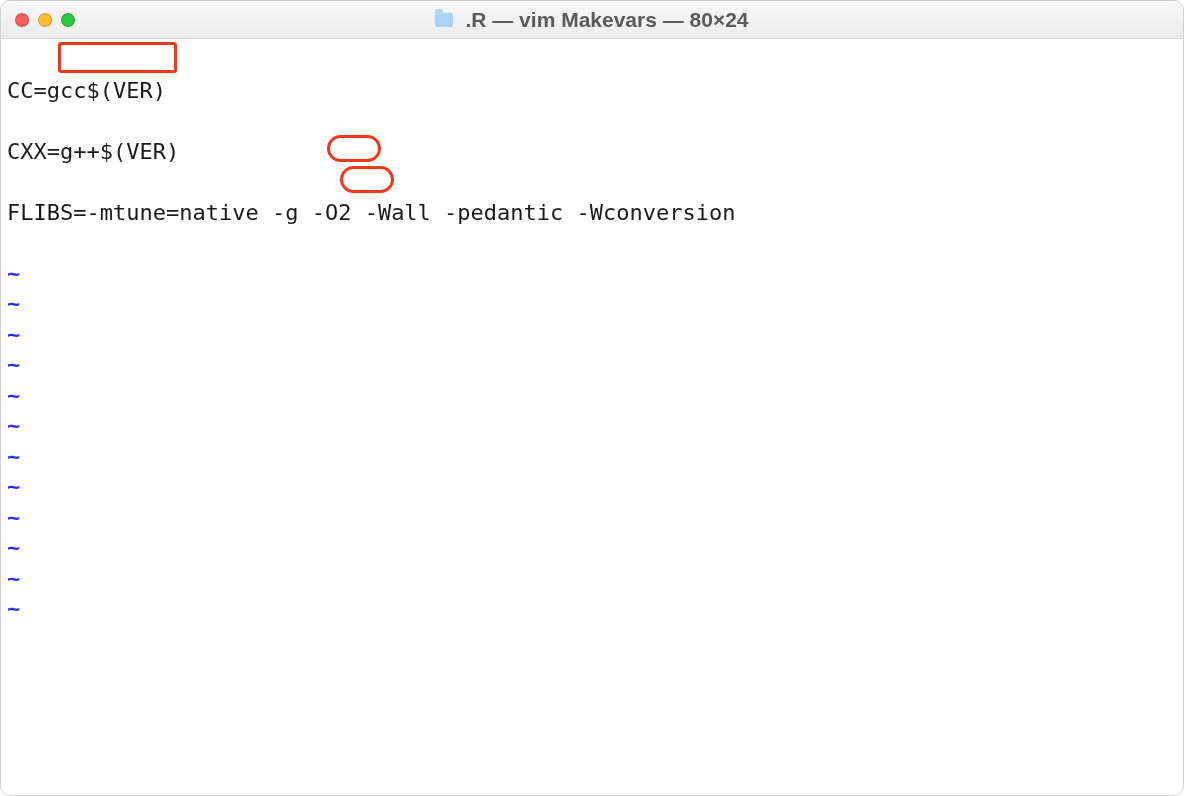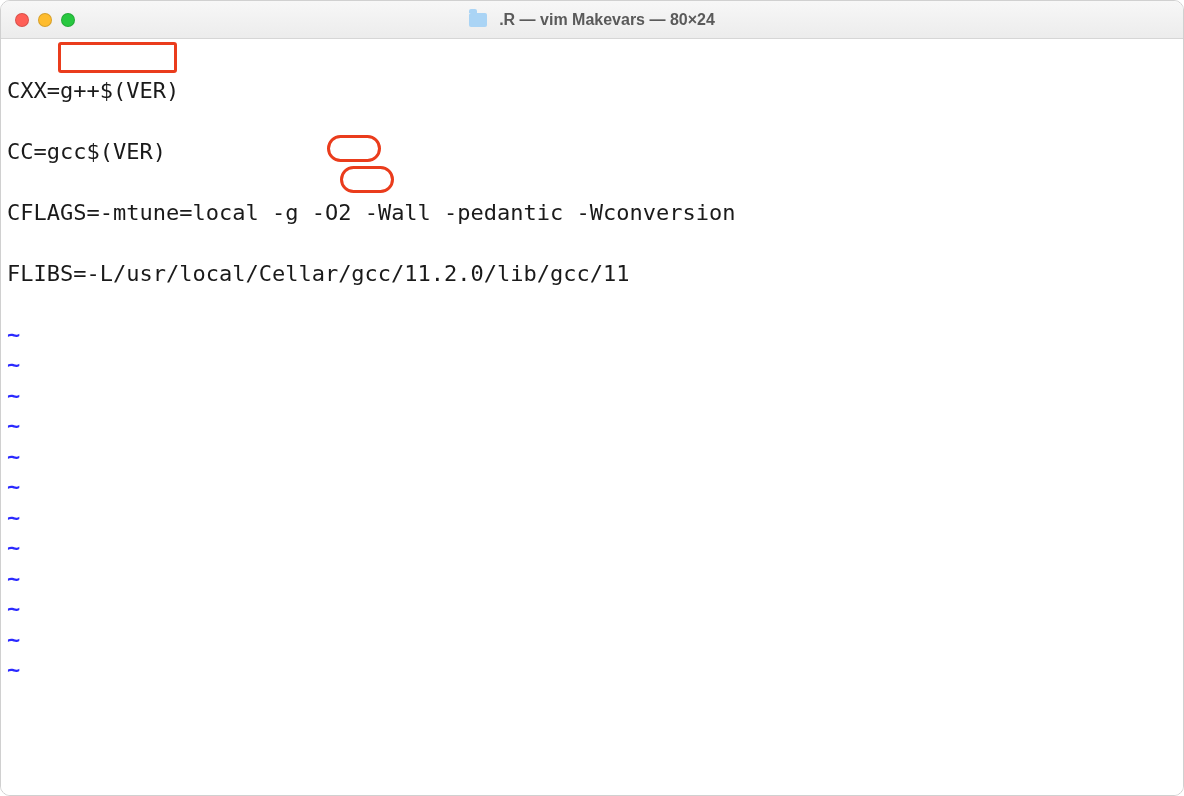--- a/index.html
+++ b/index.html
@@ -4,21 +4,21 @@
 <style>
   * { margin: 0; padding: 0; box-sizing: border-box; }
   html, body { width: 1184px; height: 796px; overflow: hidden; font-family: -apple-system, "Helvetica Neue", Arial, sans-serif; background: #ffffff; }
   .window { width: 1184px; height: 796px; display: flex; flex-direction: column; border: 1px solid #d0d0d0; border-radius: 10px; overflow: hidden; background: #ffffff; }
   .titlebar { height: 38px; background: linear-gradient(#f7f7f7,#ececec); border-bottom: 1px solid #d6d6d6; display: flex; align-items: center; position: relative; flex: 0 0 auto; }
   .traffic { position: absolute; left: 14px; top: 50%; transform: translateY(-50%); display: flex; gap: 9px; }
   .dot { width: 14px; height: 14px; border-radius: 50%; border: 0.5px solid rgba(0,0,0,0.15); }
   .dot.red { background:#ff5f57; }
   .dot.yellow { background:#febc2e; }
   .dot.green { background:#28c840; }
-  .title-center { margin: 0 auto; display: flex; align-items: center; gap: 12px; color:#5a5a5a; font-size:16px; font-weight:600; }
+  .title-center { margin: 0 auto; display: flex; align-items: center; gap: 12px; color:#5a5a5a; font-size:21px; font-weight:600; }
   .folder-icon { width:18px; height:14px; border-radius:2px; background:#aad4f5; position:relative; }
   .folder-icon::before { content:""; position:absolute; left:0; top:-4px; width:8px; height:4px; background:#aad4f5; border-radius:2px 2px 0 0; }
   .terminal { flex: 1 1 auto; position: relative; font-family: "Menlo","SF Mono","Consolas",monospace; font-size:22px; line-height:30.5px; color:#1a1a1a; background:#ffffff; padding:6px 6px 0 6px; white-space: pre; }
   .cursor-block { display:inline-block; background:#b7b7b7; color:#1a1a1a; }
   .tilde { color:#2a29ff; font-weight:700; }
   
   .anno { position:absolute; border:3px solid #ea3c1c; pointer-events:none; }
   .anno.box { border-radius:3px; }
   .anno.pill { border-radius:14px; }
 </style>
@@ -33,24 +33,23 @@
       <div class="dot yellow"></div>
       <div class="dot green"></div>
     </div>
     <div class="title-center">
       <span class="folder-icon"></span>
       <span>.R — vim Makevars — 80×24</span>
     </div>
   </div>
 
   <div class="terminal">
+<div><span>CC=gcc$(VER)</span></div>
 <div><span>CXX=g++$(VER)</span></div>
-<div><span>CC=gcc$(VER)</span></div>
-<div><span>CFLAGS=-mtune=local -g </span><span>-O2</span><span> -Wall -pedantic -Wconversion</span></div>
-<div><span>FLIBS=-L/usr/local/Cellar/gcc/11.2.0/lib/gcc/11</span></div>
+<div><span>FLIBS=-mtune=native -g </span><span>-O2</span><span> -Wall -pedantic -Wconversion</span></div>
 <div><span class="tilde">~</span></div><div><span class="tilde">~</span></div><div><span class="tilde">~</span></div><div><span class="tilde">~</span></div><div><span class="tilde">~</span></div><div><span class="tilde">~</span></div><div><span class="tilde">~</span></div><div><span class="tilde">~</span></div><div><span class="tilde">~</span></div><div><span class="tilde">~</span></div><div><span class="tilde">~</span></div><div><span class="tilde">~</span></div>
 
     
     <div class="anno box" style="left:57px;  top:3px;   width:119px; height:31px;"></div>
     <div class="anno pill" style="left:326px; top:96px;  width:54px;  height:27px;"></div>
     <div class="anno pill" style="left:339px; top:127px; width:54px;  height:27px;"></div>
 
     
     
   </div>

